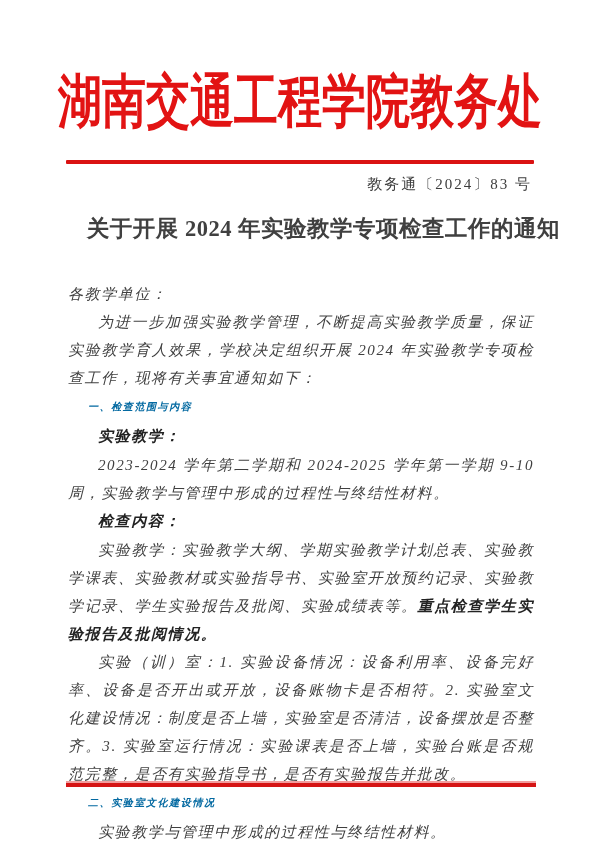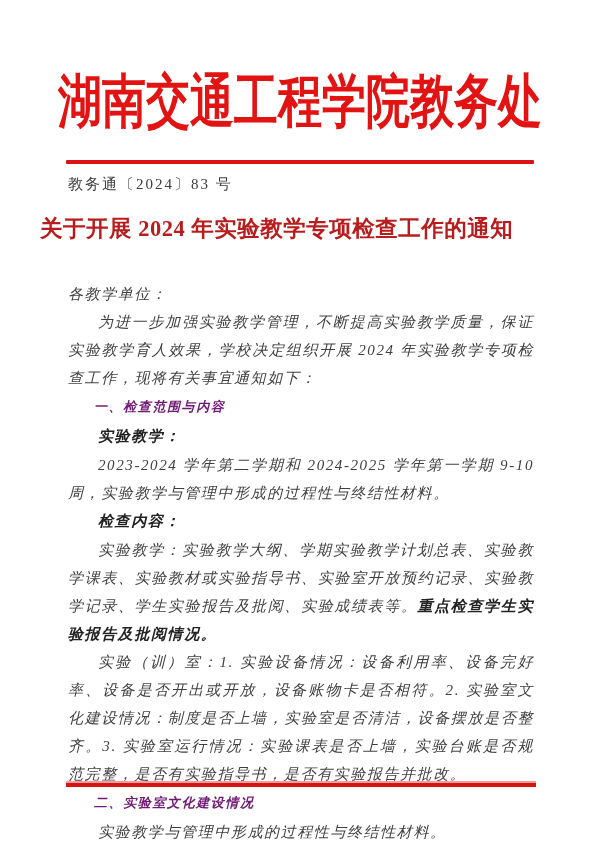--- a/index.html
+++ b/index.html
@@ -34,32 +34,32 @@
     font-family: "Liberation Serif", "DejaVu Serif", serif;
   }
   .header-rule {
     margin: 16px 66px 0 66px;
     height: 4px;
     background: #da1212;
     border-radius: 1px;
   }
   .doc-number {
     margin: 9px 68px 0 68px;
-    text-align: left;
+    text-align: right;
     font-size: 15px;
     color: #3c3c3c;
     letter-spacing: 2px;
     line-height: 22px;
   }
   .notice-title {
     margin: 17px 40px 0 40px;
-    text-align: left;
+    text-align: right;
     font-size: 22.5px;
     font-weight: bold;
-    color: #b91c1c;
+    color: #404040;
     letter-spacing: 0.5px;
     line-height: 34px;
     font-family: "Liberation Serif", "DejaVu Serif", serif;
   }
   .body-text {
     margin: 34px 66px 0 68px;
     font-size: 15px;
     color: #3f3f3f;
     line-height: 28px;
     letter-spacing: 1.6px;
@@ -69,22 +69,22 @@
   .body-text p {
     margin: 0;
   }
   .p-indent {
     text-indent: 2em;
   }
   .section-heading {
     margin: 0;
     text-indent: 2em;
     font-weight: bold;
-    color: #701a75;
-    font-size: 13px;
+    color: #0369a1;
+    font-size: 10px;
     letter-spacing: 1.6px;
     line-height: 30px;
     font-family: "Liberation Sans", "DejaVu Sans", sans-serif;
   }
   .bold-label {
     text-indent: 2em;
     font-weight: bold;
     color: #222222;
     line-height: 29px;
   }

